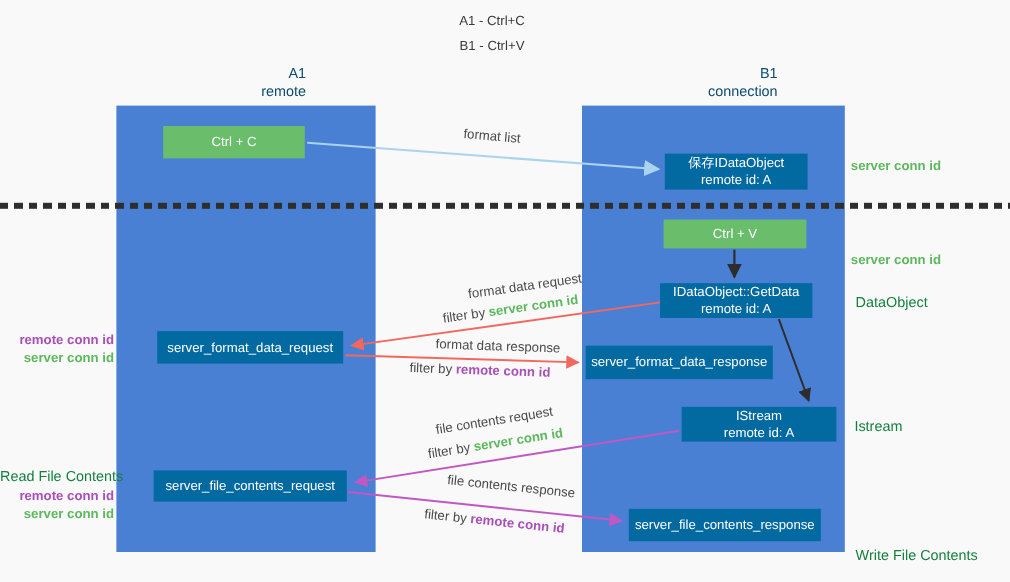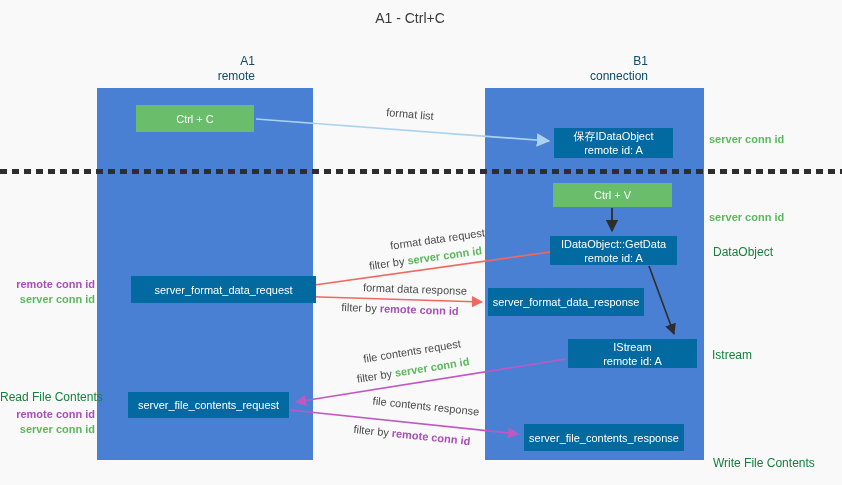--- a/index.html
+++ b/index.html
@@ -10,21 +10,21 @@
     height: 485px;
     background: #f9f9f9;
     font-family: "Liberation Sans", sans-serif;
     color: #3c3c3c;
     overflow: hidden;
   }
   .title {
     position: absolute;
     left: 300px; top: 8px; width: 220px;
     text-align: center;
-    font-size: 14px;
+    font-size: 11px;
     line-height: 21px;
     color: #3a3a3a;
   }
   .lane-header {
     position: absolute;
     width: 100px;
     top: 54px;
     text-align: right;
     font-size: 12px;
     line-height: 15px;
@@ -81,20 +81,21 @@
   .right-align { text-align: right; }
   .conn-group { line-height: 15px; }
 </style>
 </head>
 <body>
 
 <div class="canvas">
 
   <div class="title">
     <div>A1 - Ctrl+C</div>
+    <div>B1 - Ctrl+V</div>
   </div>
 
   <div class="lane-header" style="left:155px;">
     <div>A1</div>
     <div>remote</div>
   </div>
   <div class="lane-header" style="left:548px;">
     <div>B1</div>
     <div>connection</div>
   </div>
@@ -124,21 +125,21 @@
     <line x1="649" y1="266" x2="674" y2="334" stroke="#2d2d2d" stroke-width="1.6" marker-end="url(#m-black)"></line>
     <line x1="566" y1="359" x2="296" y2="402" stroke="#c058c4" stroke-width="1.6" marker-end="url(#m-magenta)"></line>
     <line x1="290" y1="410" x2="518" y2="434" stroke="#c058c4" stroke-width="1.6" marker-end="url(#m-magenta)"></line>
   </svg>
 
   <div class="divider"></div>
 
   <div class="box green" style="left:136px; top:105px; width:118px; height:27px;text-align:right;">
     <div>Ctrl + C</div>
   </div>
-  <div class="box orange" style="left:131px; top:276px; width:185px; height:27px;">
+  <div class="box orange" style="left:131px; top:276px; width:155px; height:27px;">
     <div>server_format_data_request</div>
   </div>
   <div class="box orange" style="left:128px; top:392px; width:161px; height:26px;">
     <div>server_file_contents_request</div>
   </div>
 
   <div class="box orange" style="left:554px; top:128px; width:119px; height:30px;">
     <div>保存IDataObject</div>
     <div>remote id: A</div>
   </div>

